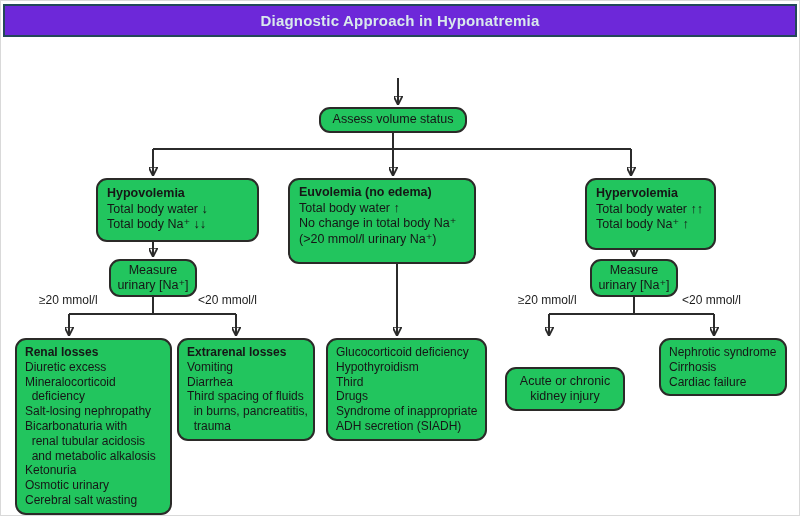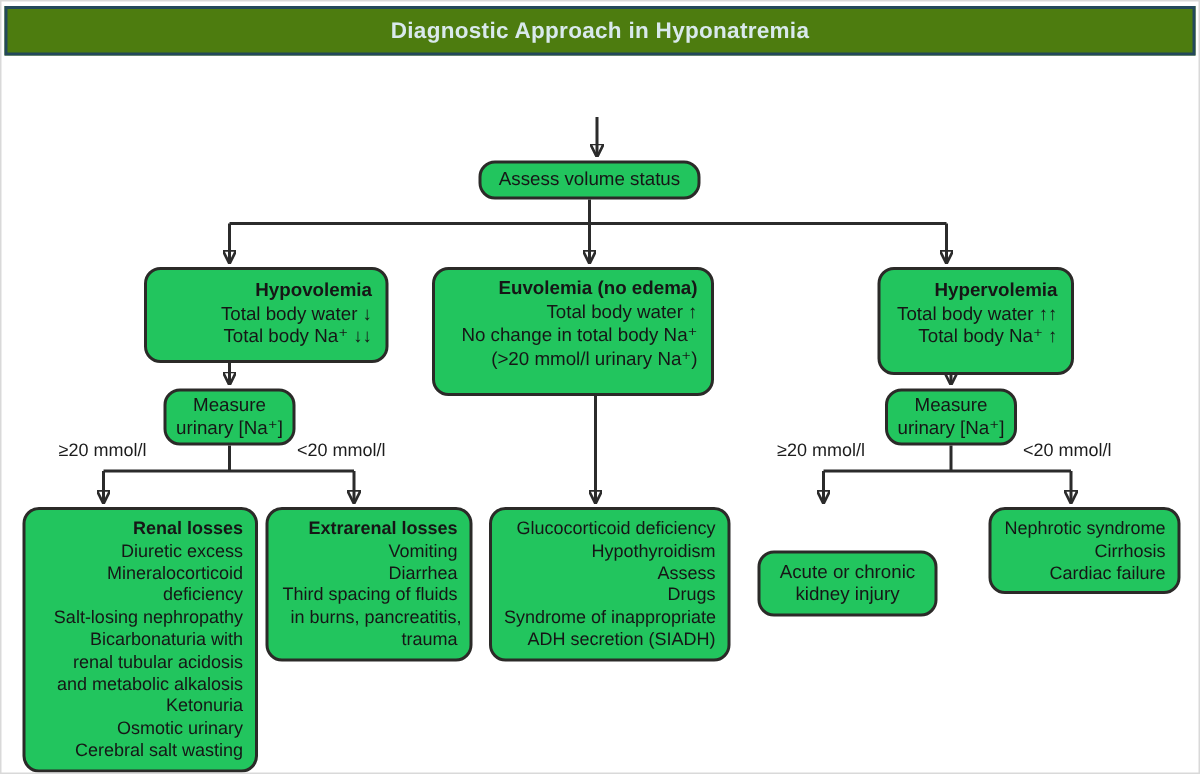--- a/index.html
+++ b/index.html
@@ -3,35 +3,35 @@
 <meta charset="utf-8">
 <style>
   html,body{margin:0;padding:0;background:#ffffff;}
   .canvas{
     position:relative;width:800px;height:516px;background:#ffffff;
     border:1px solid #d9d9d9;box-sizing:border-box;overflow:hidden;
     font-family:"Liberation Sans","DejaVu Sans",sans-serif;color:#161616;
   }
   .header{
     position:absolute;left:2px;top:3px;width:794px;height:33px;
-    background:#4d7c0f;border:2px solid #23485a;box-sizing:border-box;
+    background:#6d28d9;border:2px solid #23485a;box-sizing:border-box;
     display:flex;align-items:center;justify-content:center;
   }
   .header span{
     color:#d9e9ec;font-weight:bold;font-size:15px;letter-spacing:.2px;
   }
   svg.connectors{position:absolute;left:0;top:0;}
   svg.connectors path{stroke:#2b2b2b;stroke-width:2;fill:none;}
   .node{
     position:absolute;background:#22c55e;border:2px solid #2b2a28;
     border-radius:11px;box-sizing:border-box;font-size:12.5px;line-height:15.5px;
   }
   .node.blue{background:#a6c9e8;border-color:#1d4468;border-radius:13px;}
   .node.center{display:flex;flex-direction:column;align-items:center;justify-content:center;text-align:center;}
-  .node.left{padding:6px 9px;text-align:right;}
+  .node.left{padding:6px 9px;text-align:left;}
   .node.small{font-size:12px;line-height:14.8px;padding:5px 8px;}
   .node .ttl{font-weight:bold;}
   .node .line{white-space:pre;}
   .blue .ttl{font-size:13px;}
   .edge-label{
     position:absolute;font-size:12px;color:#1c1c1c;white-space:nowrap;
   }
 </style>
 </head>
 <body>
@@ -124,21 +124,21 @@
     <div class="line">Vomiting</div>
     <div class="line">Diarrhea</div>
     <div class="line">Third spacing of fluids</div>
     <div class="line">  in burns, pancreatitis,</div>
     <div class="line">  trauma</div>
   </div>
 
   <div class="node left small" style="left:325px;top:337px;width:161px;">
     <div class="line">Glucocorticoid deficiency</div>
     <div class="line">Hypothyroidism</div>
-    <div class="line">Assess</div>
+    <div class="line">Third</div>
     <div class="line">Drugs</div>
     <div class="line">Syndrome of inappropriate</div>
     <div class="line">ADH secretion (SIADH)</div>
   </div>
 
   <div class="node center" style="left:504px;top:337px;width:120px;height:44px;margin-top:29px;">
     <div class="line">Acute or chronic</div>
     <div class="line">kidney injury</div>
   </div>
 

